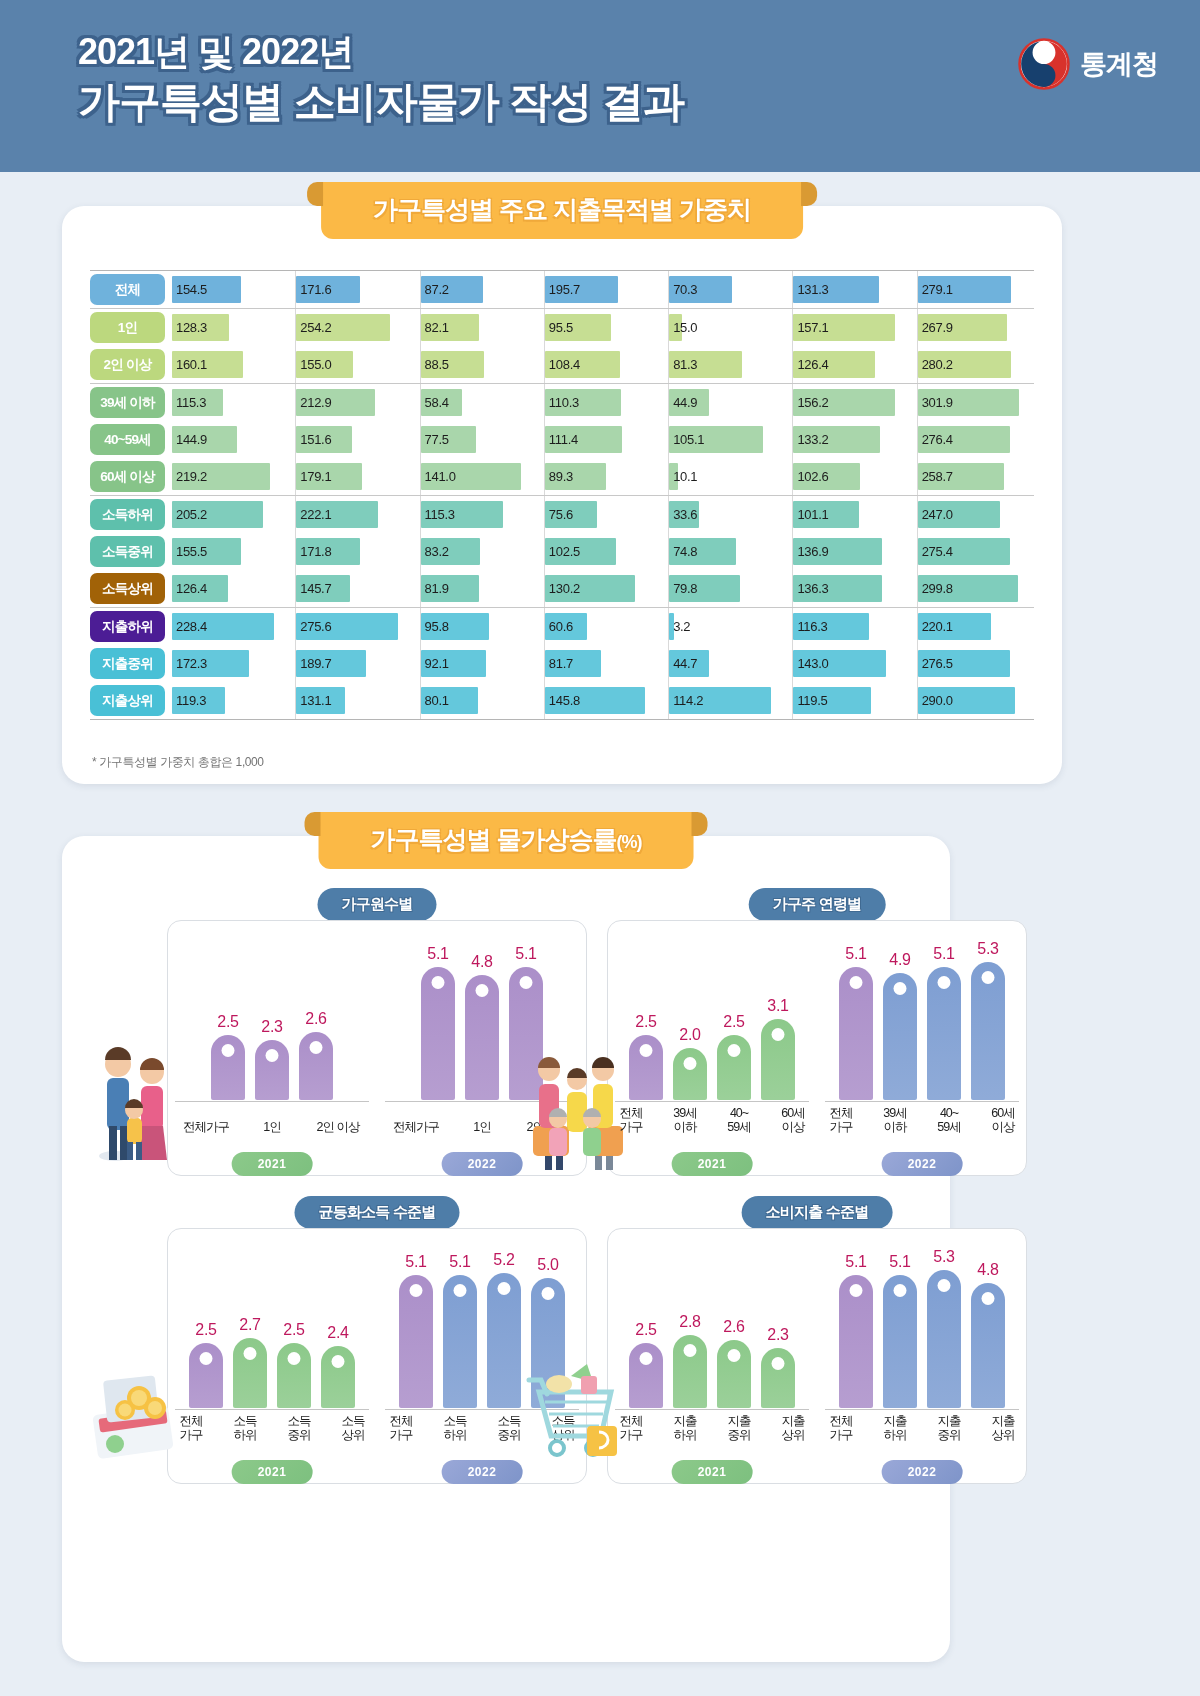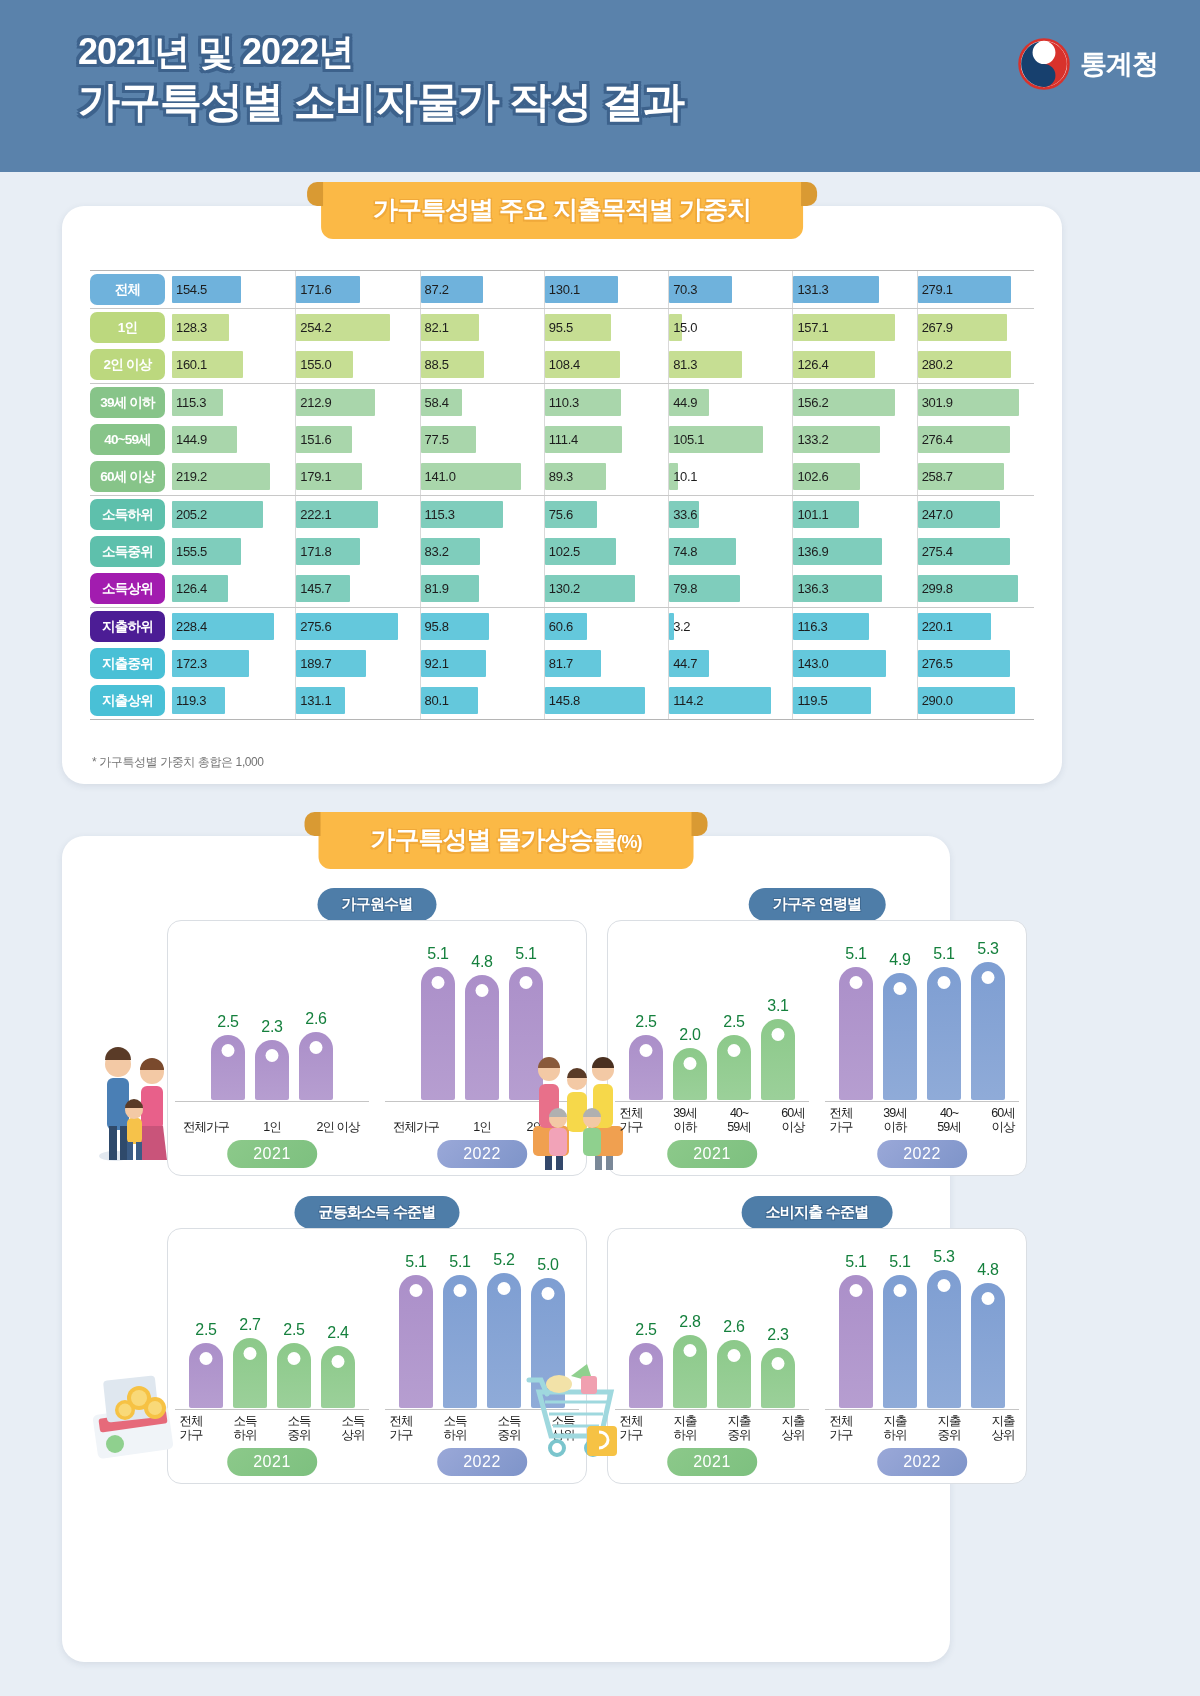--- a/index.html
+++ b/index.html
@@ -88,41 +88,41 @@
   }
   .illus { position: absolute; left: -82px; bottom: 10px; width: 110px; height: 160px; }
 
   .chart-area { position: absolute; left: 0; right: 0; top: 32px; bottom: 0; display: flex; }
   .year-half { flex: 1; position: relative; }
   .bars {
     position: absolute; left: 0; right: 0; bottom: 76px; height: 160px;
     display: flex; align-items: flex-end; justify-content: center; gap: 10px;
   }
   .bar-col { display: flex; flex-direction: column; align-items: center; position: relative; }
-  .bar-val { font-size: 16px; color: #15803d; margin-bottom: 4px; letter-spacing: -.3px; }
+  .bar-val { font-size: 16px; color: #be185d; margin-bottom: 4px; letter-spacing: -.3px; }
   .pill {
     width: 34px; border-radius: 17px 17px 2px 2px; position: relative;
   }
   .pill .dot {
     position: absolute; top: 9px; left: 50%; transform: translateX(-50%);
     width: 13px; height: 13px; border-radius: 50%; background: #fff;
   }
   .axis { position: absolute; left: 8px; right: 8px; bottom: 74px; height: 1.5px; background: #c5c5c5; }
   .xlabels {
     position: absolute; left: 0; right: 0; bottom: 42px;
     display: flex; justify-content: center; gap: 10px;
   }
   .xlab {
     width: 44px; text-align: center; font-size: 12.5px; color: #222;
     letter-spacing: -1px; line-height: 14px;
   }
   .xlab.wide { width: 56px; }
   .year-badge {
-    position: absolute; left: 50%; transform: translateX(-50%); bottom: 8px;
-    border-radius: 14px; padding: 5px 26px; color: #fff; font-size: 16px; font-weight: 400;
+    position: absolute; left: 50%; transform: translateX(-50%); bottom: 0;
+    border-radius: 14px; padding: 5px 26px; color: #fff; font-size: 12px; font-weight: 700;
     letter-spacing: .5px;
   }
   .yb-2021 { background: linear-gradient(135deg,#8cc98a,#7dc07f); }
   .yb-2022 { background: linear-gradient(135deg,#9aa8d8,#7e94c9); }
 </style>
 </head>
 <body>
 
 <div class="header">
   <div class="header-titles">
@@ -154,21 +154,21 @@
               <div class="cell">
                 <div class="bar" style="background: rgb(111, 178, 220); width: 54.4386%;"></div>
                 <span class="val">171.6</span>
               </div>
               <div class="cell">
                 <div class="bar" style="background: rgb(111, 178, 220); width: 53.4827%;"></div>
                 <span class="val">87.2</span>
               </div>
               <div class="cell">
                 <div class="bar" style="background: rgb(111, 178, 220); width: 62.9161%;"></div>
-                <span class="val">130.1</span>
+                <span class="val">195.7</span>
               </div>
               <div class="cell">
                 <div class="bar" style="background: rgb(111, 178, 220); width: 53.8967%;"></div>
                 <span class="val">70.3</span>
               </div>
               <div class="cell">
                 <div class="bar" style="background: rgb(111, 178, 220); width: 73.2097%;"></div>
                 <span class="val">131.3</span>
               </div>
               <div class="cell">
@@ -408,21 +408,21 @@
                 <div class="bar" style="background: rgb(127, 205, 188); width: 76.3321%;"></div>
                 <span class="val">136.9</span>
               </div>
               <div class="cell">
                 <div class="bar" style="background: rgb(127, 205, 188); width: 79.1775%;"></div>
                 <span class="val">275.4</span>
               </div>
             </div>
           </div>
           <div class="row">
-            <div class="rl-box" style="background: #a21caf; flex: 0 0 auto; margin: 3px 0px;">소득상위</div>
+            <div class="rl-box" style="background: #a16207; flex: 0 0 auto; margin: 3px 0px;">소득상위</div>
             <div class="cells">
               <div class="cell">
                 <div class="bar" style="background: rgb(127, 205, 188); width: 48.4533%;"></div>
                 <span class="val">126.4</span>
               </div>
               <div class="cell">
                 <div class="bar" style="background: rgb(127, 205, 188); width: 46.2221%;"></div>
                 <span class="val">145.7</span>
               </div>
               <div class="cell">

